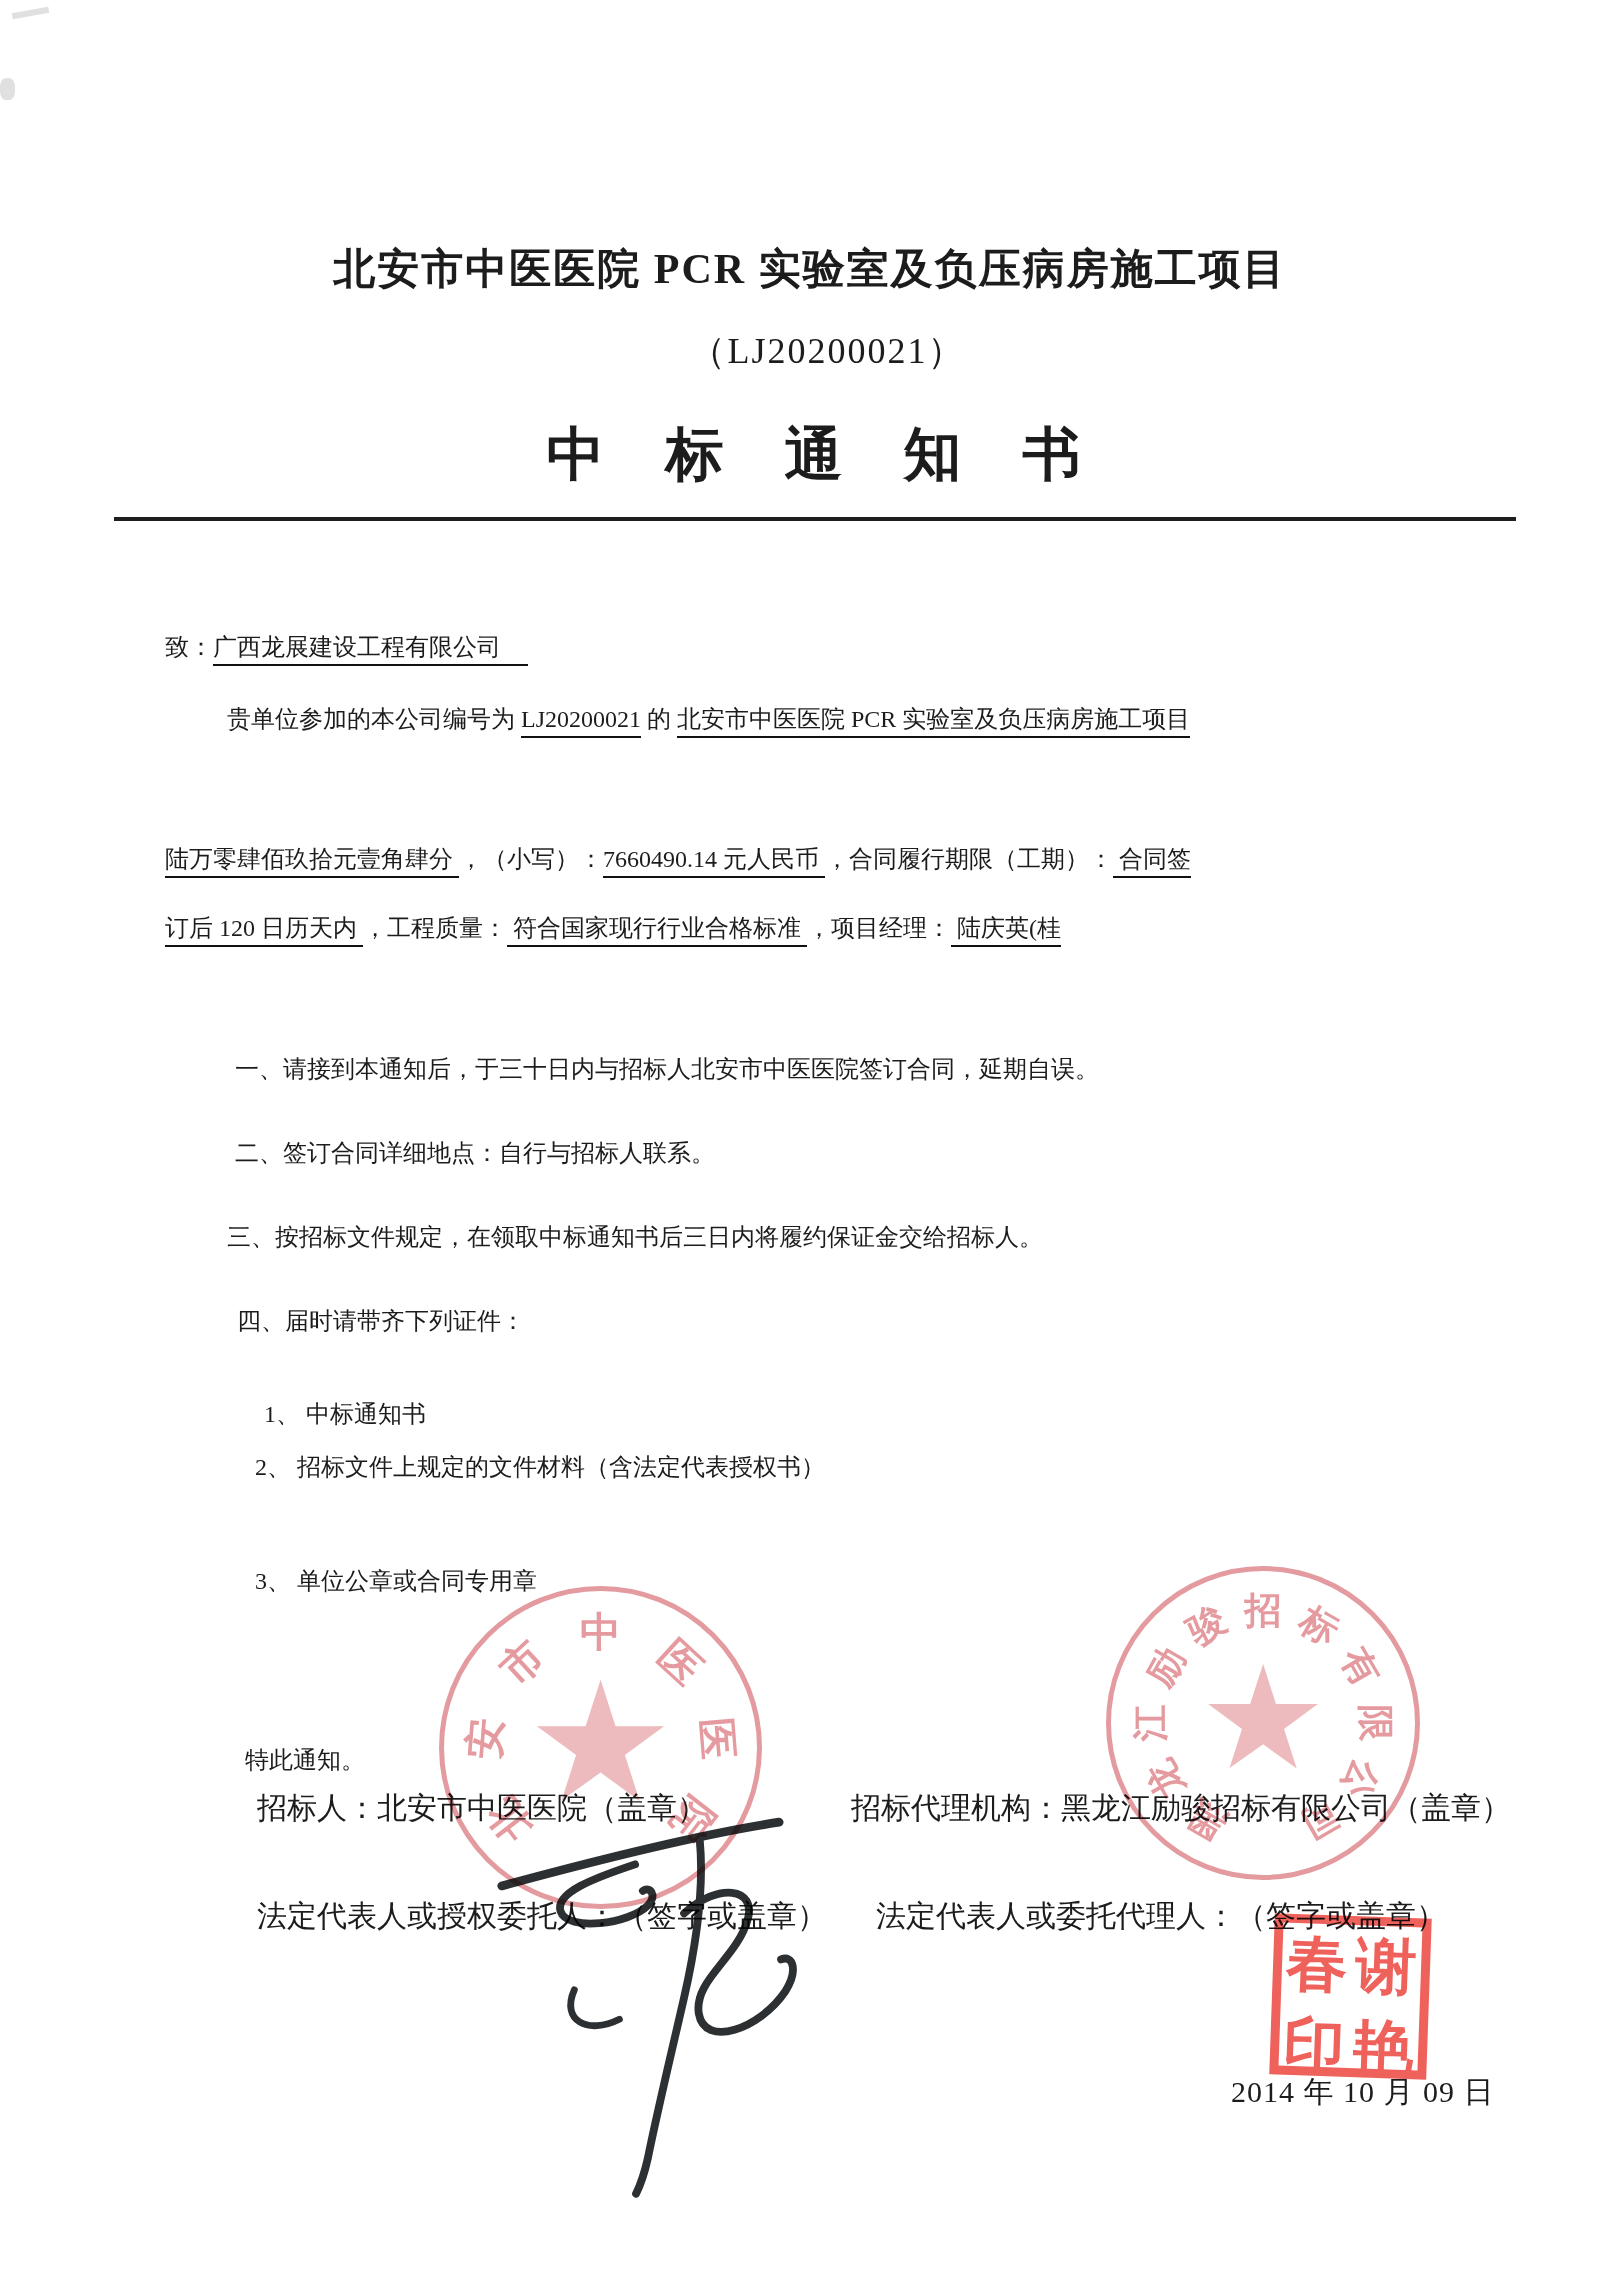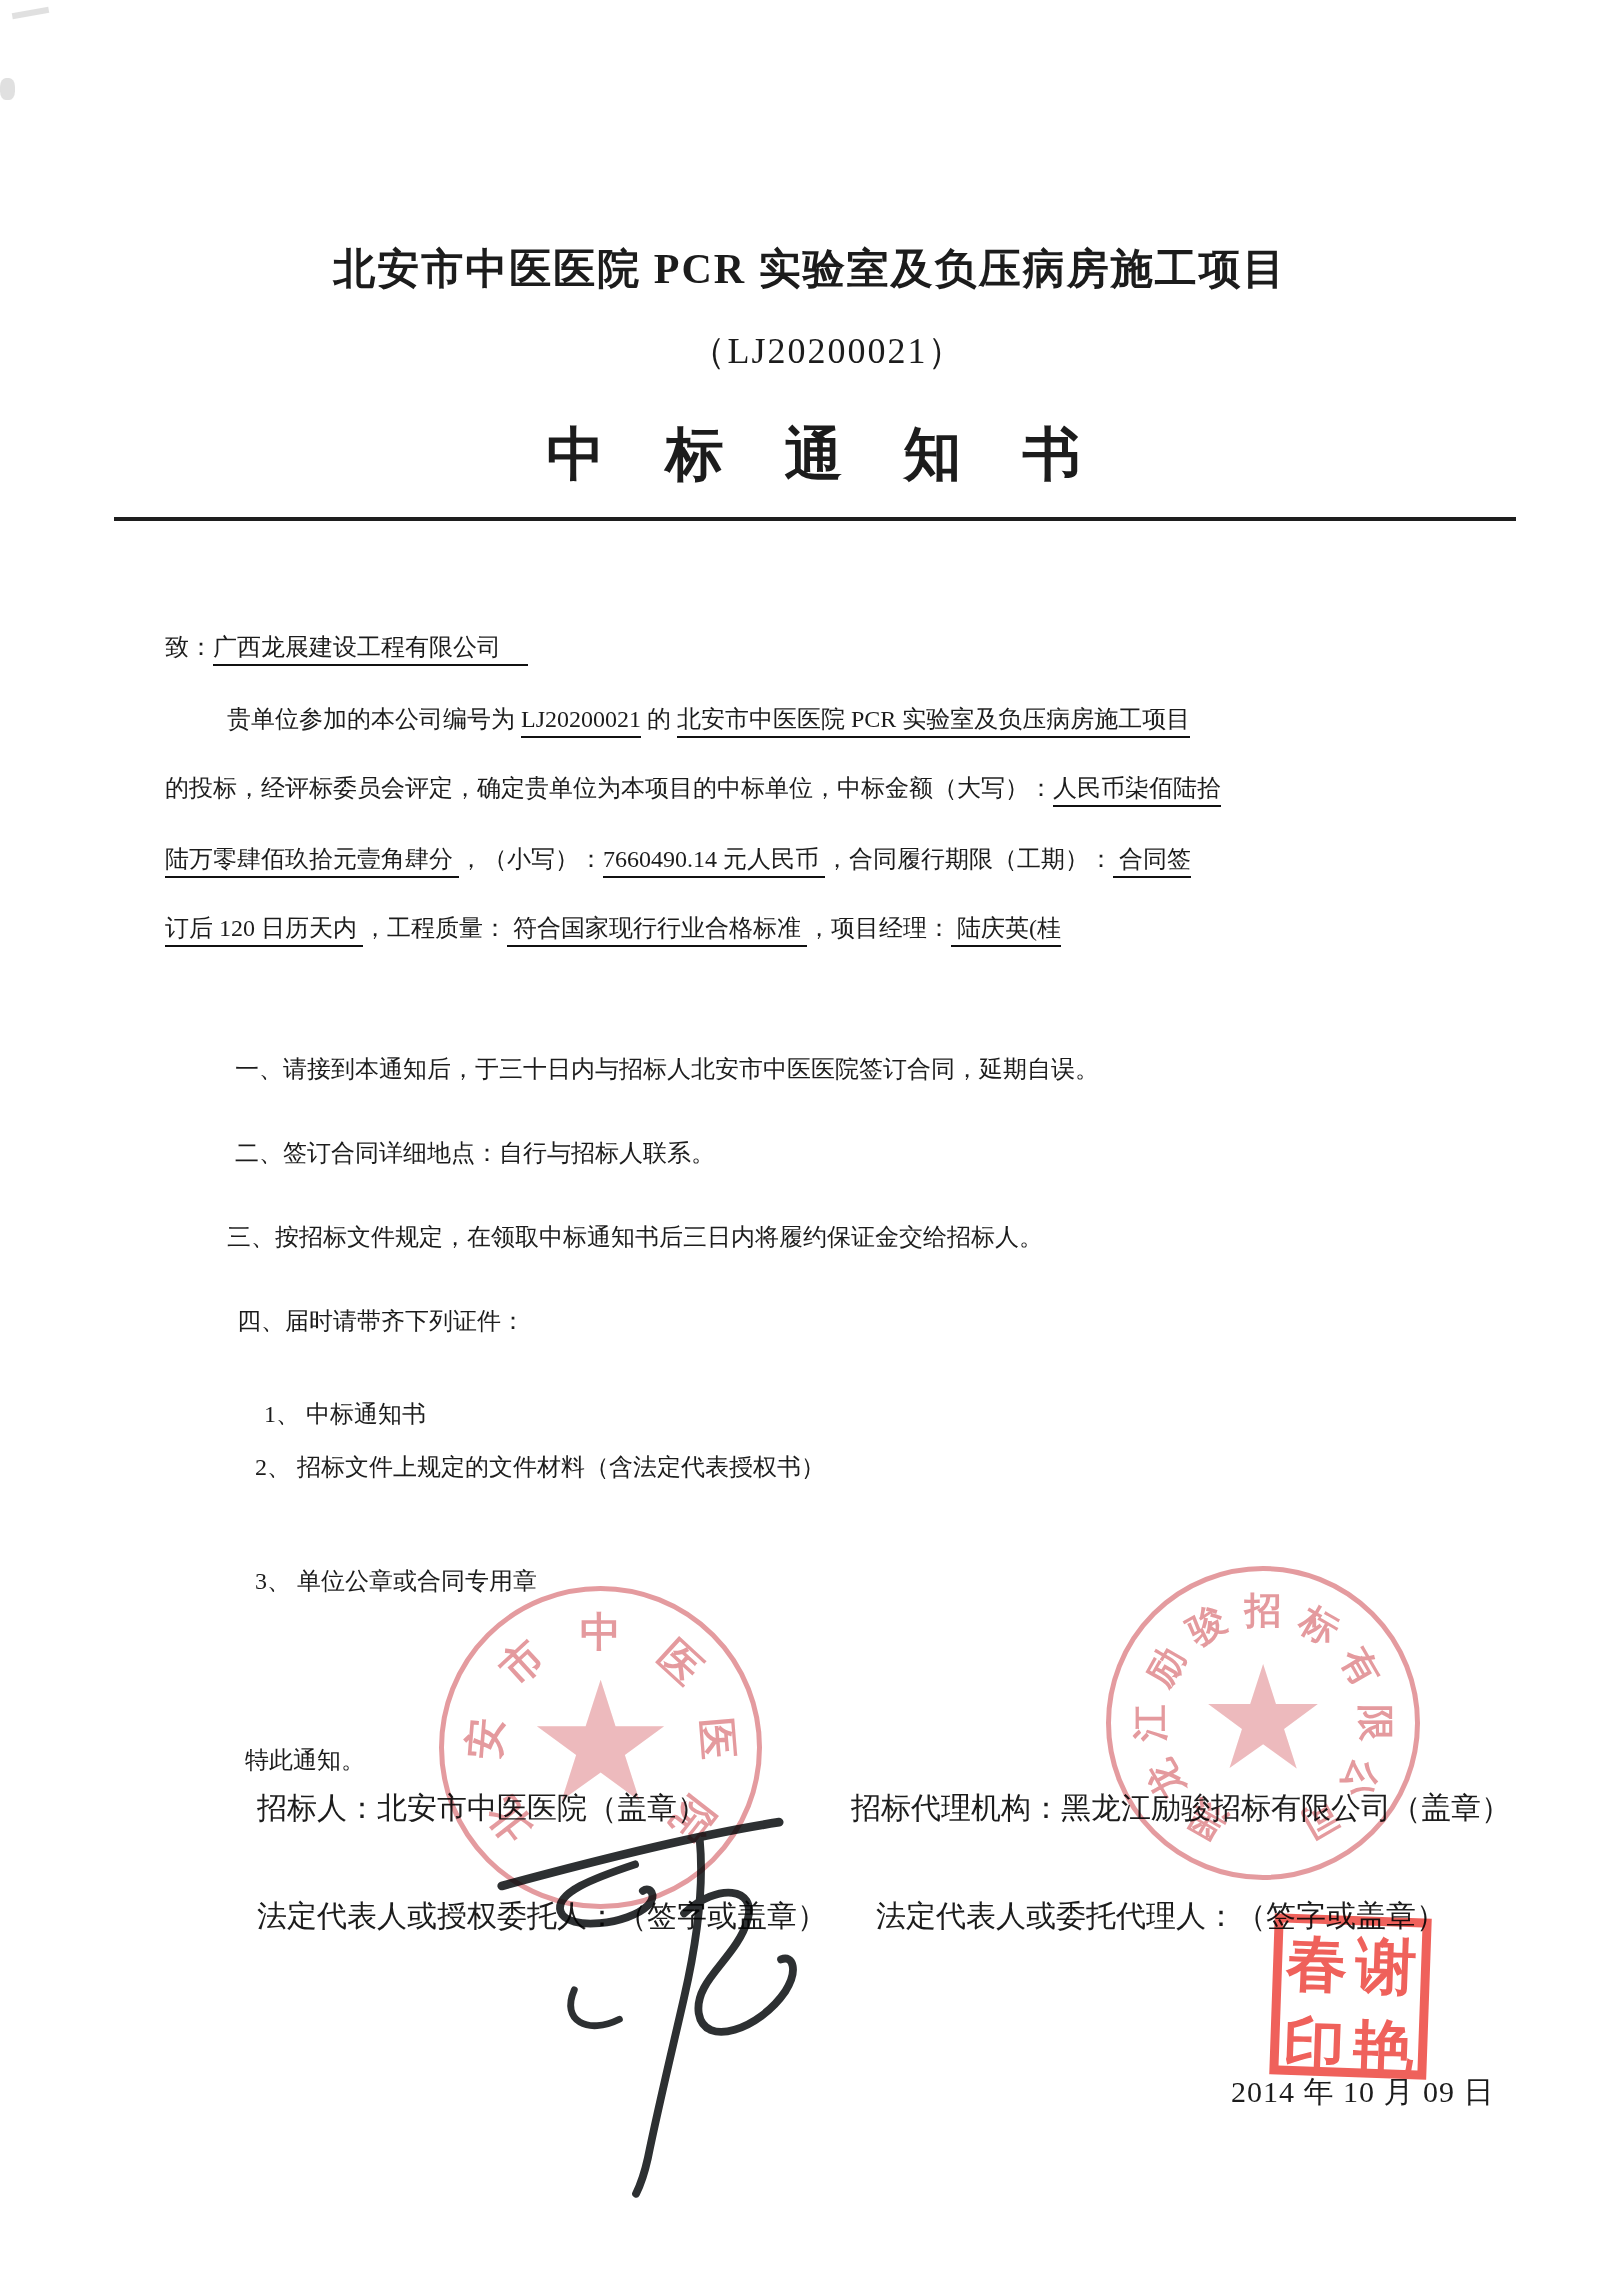--- a/index.html
+++ b/index.html
@@ -62,21 +62,20 @@
   <div class="abs center title1">北安市中医医院 PCR 实验室及负压病房施工项目</div>
   <div class="abs center title2">（LJ20200021）</div>
   <div class="abs center heading">中标通知书</div>
   <div class="abs rule"></div>
 
   <div class="abs body-line salutation">
     <span>致：</span><span class="sal-company">广西龙展建设工程有限公司</span>
   </div>
 
   <div class="abs body-line" style="top:664px;left:227px;"><span>贵单位参加的本公司编号为 </span><span class="u">LJ20200021</span><span> 的 </span><span class="u">北安市中医医院 PCR 实验室及负压病房施工项目</span></div>
-  <div class="abs body-line" style="top:733px;left:165px;"><span>的投标，经评标委员会评定，确定贵单位为本项目的中标单位，中标金额（大写）：</span><span class="u">人民币柒佰陆拾</span></div>
   <div class="abs body-line" style="top:804px;left:165px;"><span class="u">陆万零肆佰玖拾元壹角肆分 </span><span>，（小写）：</span><span class="u">7660490.14 元人民币 </span><span>，合同履行期限（工期）：</span><span class="u"> 合同签</span></div>
   <div class="abs body-line" style="top:873px;left:165px;"><span class="u">订后 120 日历天内 </span><span>，工程质量：</span><span class="u"> 符合国家现行行业合格标准 </span><span>，项目经理：</span><span class="u"> 陆庆英(桂</span></div>
 
   <div class="abs body-line" style="top:1014px;left:235px;">一、请接到本通知后，于三十日内与招标人北安市中医医院签订合同，延期自误。</div>
   <div class="abs body-line" style="top:1098px;left:235px;">二、签订合同详细地点：自行与招标人联系。</div>
   <div class="abs body-line" style="top:1182px;left:227px;">三、按招标文件规定，在领取中标通知书后三日内将履约保证金交给招标人。</div>
   <div class="abs body-line" style="top:1266px;left:237px;">四、届时请带齐下列证件：</div>
 
   <div class="abs body-line" style="top:1359px;left:264px;">1、 中标通知书</div>
   <div class="abs body-line" style="top:1412px;left:255px;">2、 招标文件上规定的文件材料（含法定代表授权书）</div>

